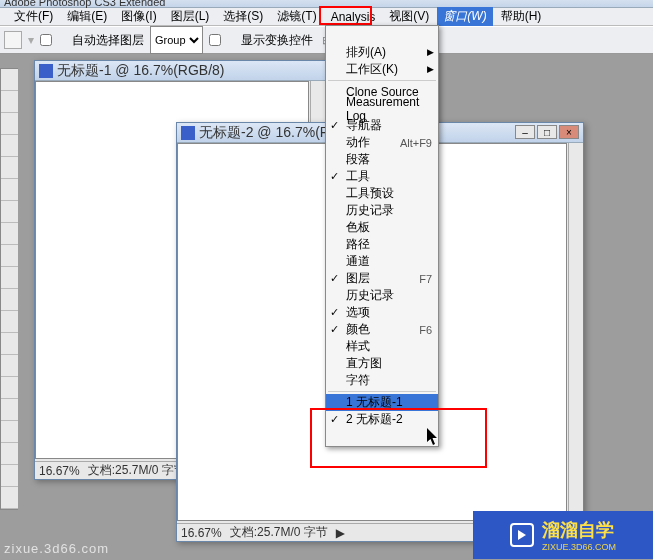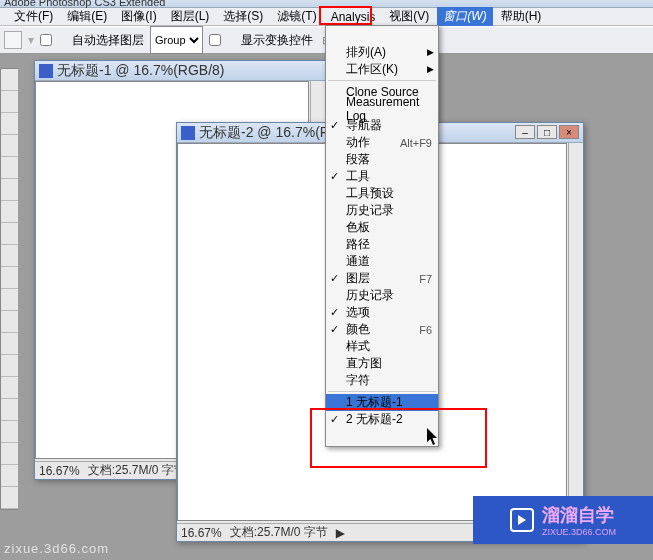--- a/index.html
+++ b/index.html
@@ -44,21 +44,21 @@
 .menu .row.hover { background: #3875d7; color: #000000; }
 .menu .row .chk { position: absolute; left: 4px; top: 2px; font-size: 11px; }
 .menu .row .arr { position: absolute; right: 4px; top: 3px; font-size: 9px; }
 .menu .row .sc { position: absolute; right: 6px; color: #555; font-size: 11px; }
 
 .red-box-windows { position: absolute; top: 408px; left: 310px; width: 177px; height: 60px; border: 2px solid #f00; pointer-events: none; }
 .cursor-arrow { position: absolute; top: 428px; left: 427px; width: 14px; height: 18px; pointer-events: none; }
 .cursor-arrow svg { filter: drop-shadow(1px 1px 0 #fff); }
 
 .watermark-text { position: absolute; left: 4px; bottom: 4px; font-size: 13px; color: rgba(255,255,255,.7); letter-spacing: 1px; }
-.brand { position: absolute; right: 0; bottom: 16px; width: 180px; height: 48px; background: #2e57c6; color: #f0abfc; display: flex; align-items: center; justify-content: center; gap: 8px; margin-left: 44px; }
+.brand { position: absolute; right: 0; bottom: 1px; width: 180px; height: 48px; background: #2e57c6; color: #fde047; display: flex; align-items: center; justify-content: center; gap: 8px; margin-left: 44px; }
 .brand .logo { width: 24px; height: 24px; border: 2px solid #fff; border-radius: 4px; display:flex; align-items:center; justify-content:center; }
 .brand .logo::before { content:""; width:0; height:0; border-left:8px solid #fff; border-top:5px solid transparent; border-bottom:5px solid transparent; }
 .brand .cn { font-size: 18px; font-weight: bold; }
 .brand .sub { font-size: 9px; opacity:.9; }
 </style>
 </head>
 <body>
 
 <div class="titlebar">
   <span>Adobe Photoshop CS3 Extended</span>

